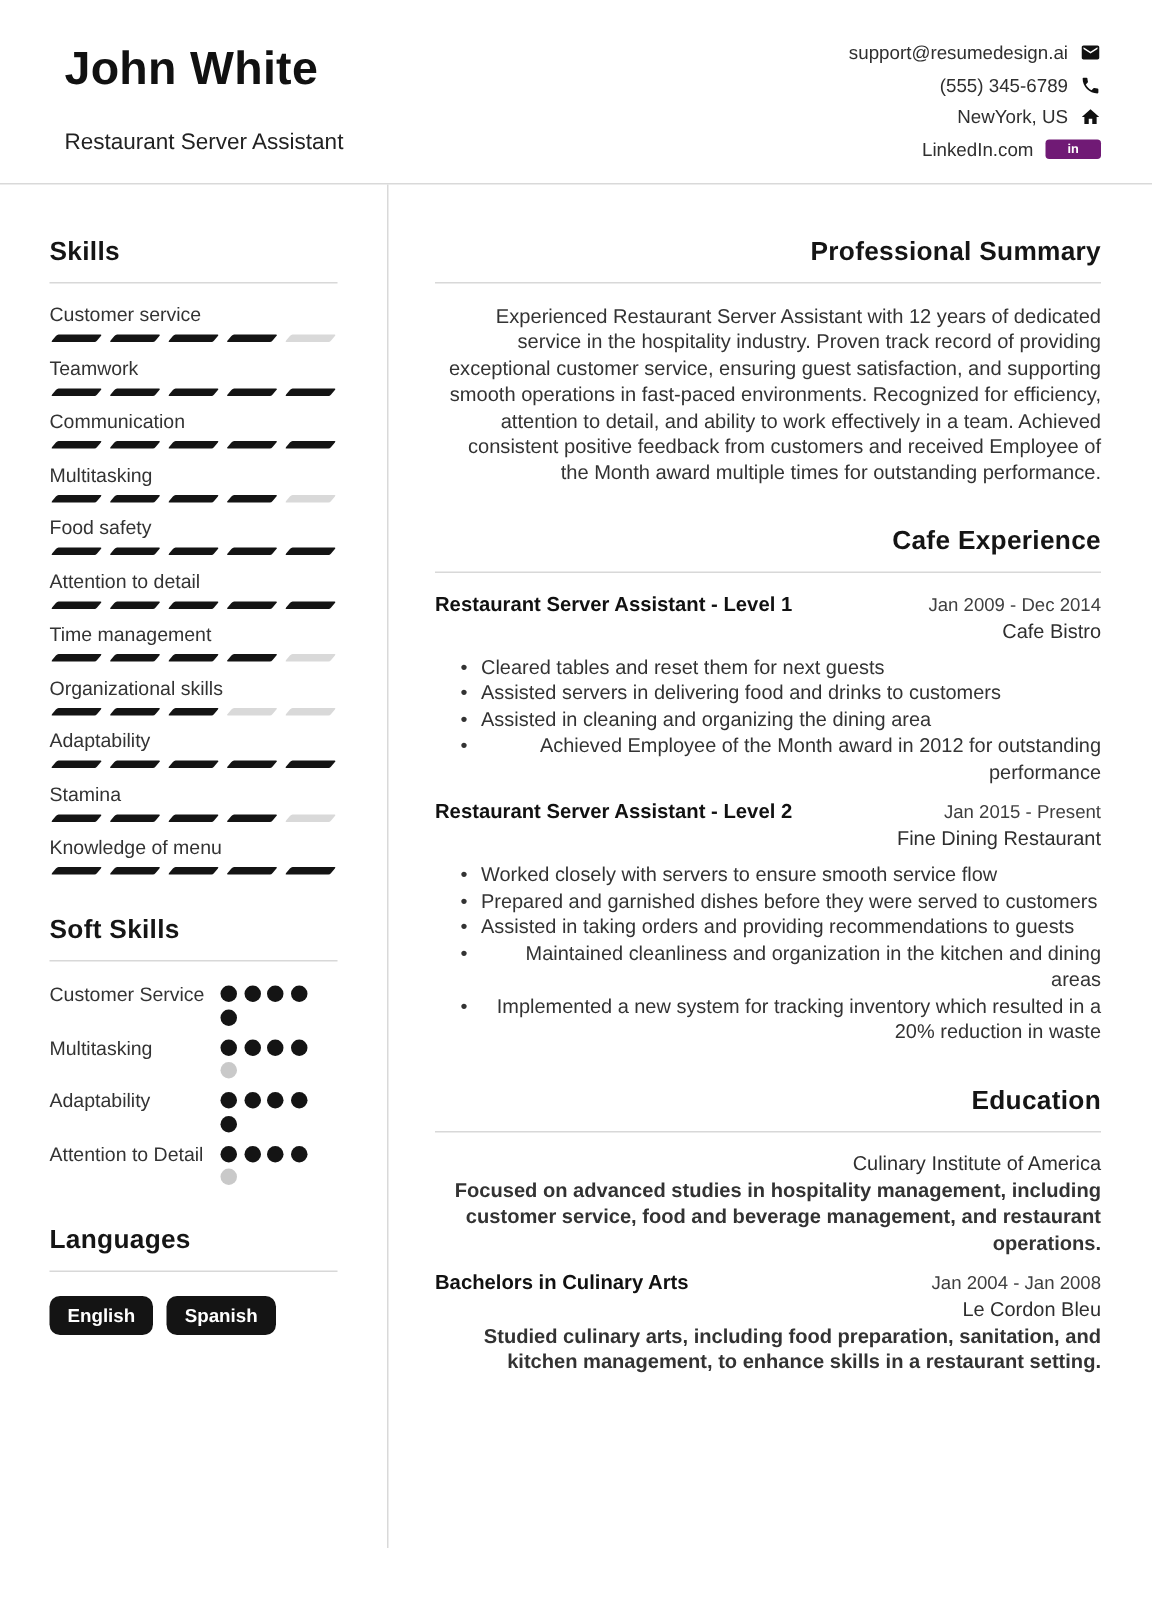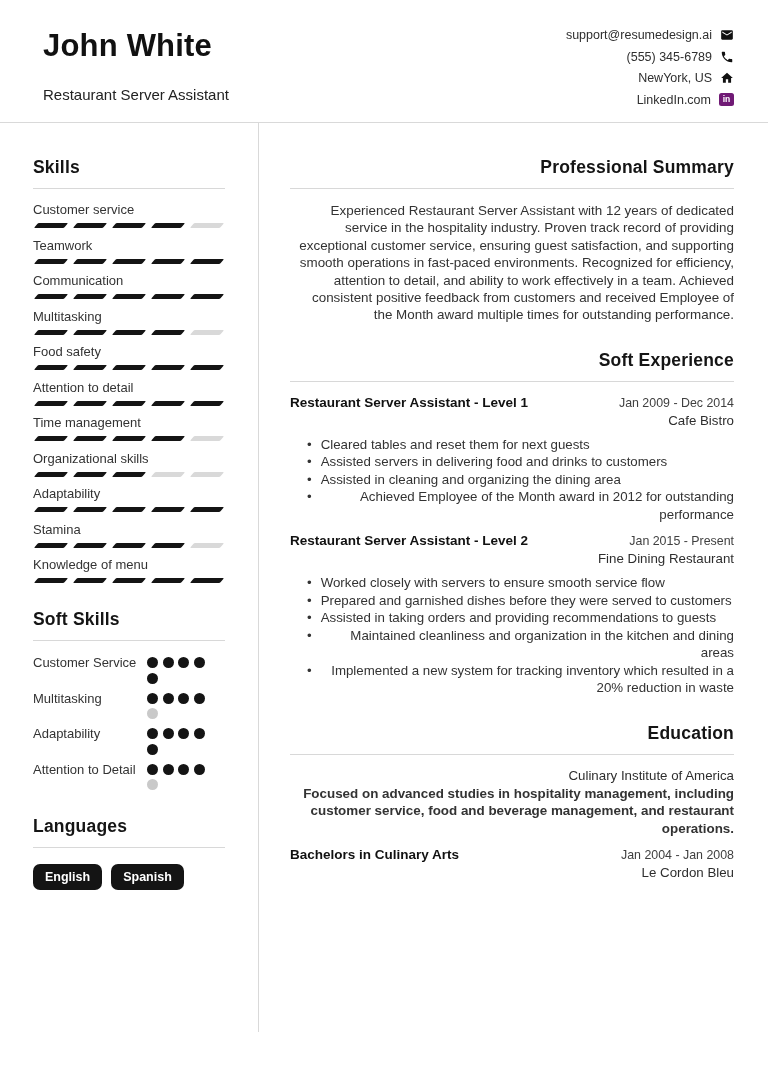--- a/index.html
+++ b/index.html
@@ -8,21 +8,21 @@
   .page { width: 768px; height: 1078px; background: #fff; position: relative; overflow: hidden; }
 
   
   header { height: 123px; border-bottom: 1px solid #d9d9d9; display: flex; justify-content: space-between; padding: 24px 34px 0 43px; }
   h1 { font-size: 31px; font-weight: 700; color: #111; letter-spacing: 0.2px; line-height: 36px; margin-top: 4px; }
   .subtitle { font-size: 15px; color: #222; margin-top: 22px; }
   .contact { display: flex; flex-direction: column; align-items: flex-end; gap: 7.5px; padding-top: 4px; }
   .contact-line { display: flex; align-items: center; gap: 8px; font-size: 12.5px; color: #2f2f2f; }
   .cicon { width: 14px; height: 14px; display: inline-flex; align-items: center; justify-content: center; }
   .cicon svg { width: 14px; height: 14px; fill: #111; }
-  .li-badge { width: 15px; height: 13px; background: #701a75; color: #fff; border-radius: 2.5px; font-size: 8.5px; font-weight: 700; display: inline-flex; align-items: center; justify-content: center; line-height: 1; text-align: right; }
+  .li-badge { width: 37px; height: 13px; background: #701a75; color: #fff; border-radius: 2.5px; font-size: 8.5px; font-weight: 700; display: inline-flex; align-items: center; justify-content: center; line-height: 1; text-align: right; }
 
   
   .bodygrid { display: flex; height: 909px; }
   aside { width: 258px; padding: 34px 33px 0 33px; flex: 0 0 auto; }
   main { flex: 1; border-left: 1px solid #d9d9d9; padding: 34px 34px 0 31px; text-align: right; }
 
   h2 { font-size: 17.5px; font-weight: 700; color: #151515; letter-spacing: 0.2px; padding-bottom: 10px; border-bottom: 1px solid #d8d8d8; margin-bottom: 13px; }
   section { margin-bottom: 26px; }
 
   
@@ -271,21 +271,21 @@
       </section>
     </aside>
 
     <main>
       <section>
         <h2>Professional Summary</h2>
         <p class="summary-text">Experienced Restaurant Server Assistant with 12 years of dedicated service in the hospitality industry. Proven track record of providing exceptional customer service, ensuring guest satisfaction, and supporting smooth operations in fast-paced environments. Recognized for efficiency, attention to detail, and ability to work effectively in a team. Achieved consistent positive feedback from customers and received Employee of the Month award multiple times for outstanding performance.</p>
       </section>
 
       <section>
-        <h2>Soft Experience</h2>
+        <h2>Cafe Experience</h2>
         <div id="jobs-list">
             <div class="entry">
               <div class="entry-head">
                 <span class="entry-title">Restaurant Server Assistant - Level 1</span>
                 <span class="entry-date">Jan 2009 - Dec 2014</span>
               </div>
               <div class="entry-sub">Cafe Bistro</div>
               <ul class="bullets">
                 <li>
                   <span>Cleared tables and reset them for next guests</span>
@@ -334,19 +334,20 @@
             <div class="entry">
               <div class="entry-sub">Culinary Institute of America</div>
               <p class="entry-desc">Focused on advanced studies in hospitality management, including customer service, food and beverage management, and restaurant operations.</p>
             </div>
             <div class="entry">
               <div class="entry-head">
                 <span class="entry-title">Bachelors in Culinary Arts</span>
                 <span class="entry-date">Jan 2004 - Jan 2008</span>
               </div>
               <div class="entry-sub">Le Cordon Bleu</div>
+              <p class="entry-desc">Studied culinary arts, including food preparation, sanitation, and kitchen management, to enhance skills in a restaurant setting.</p>
             </div>
           </div>
       </section>
     </main>
 
   </div>
 </div>
 
 </body></html>

